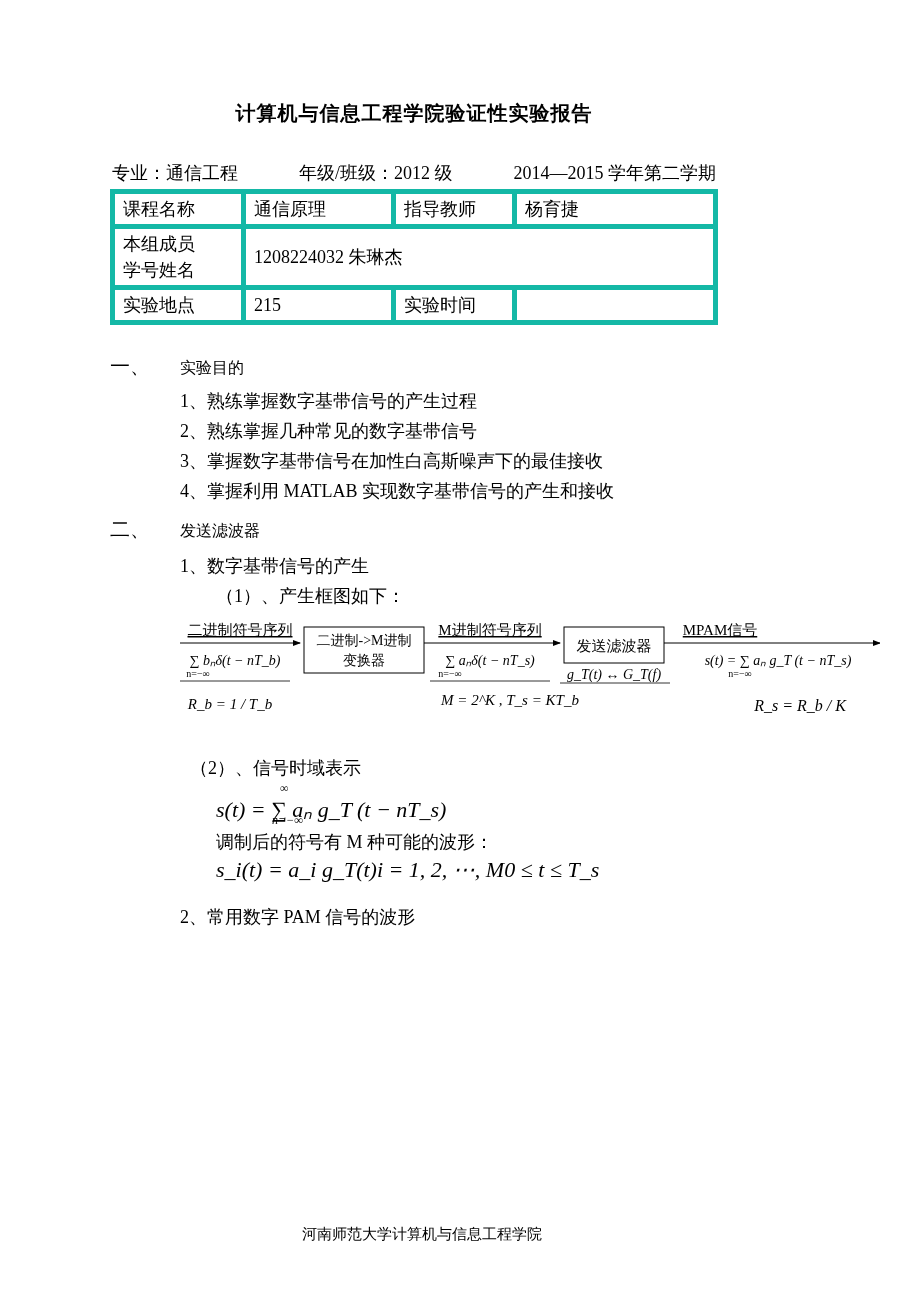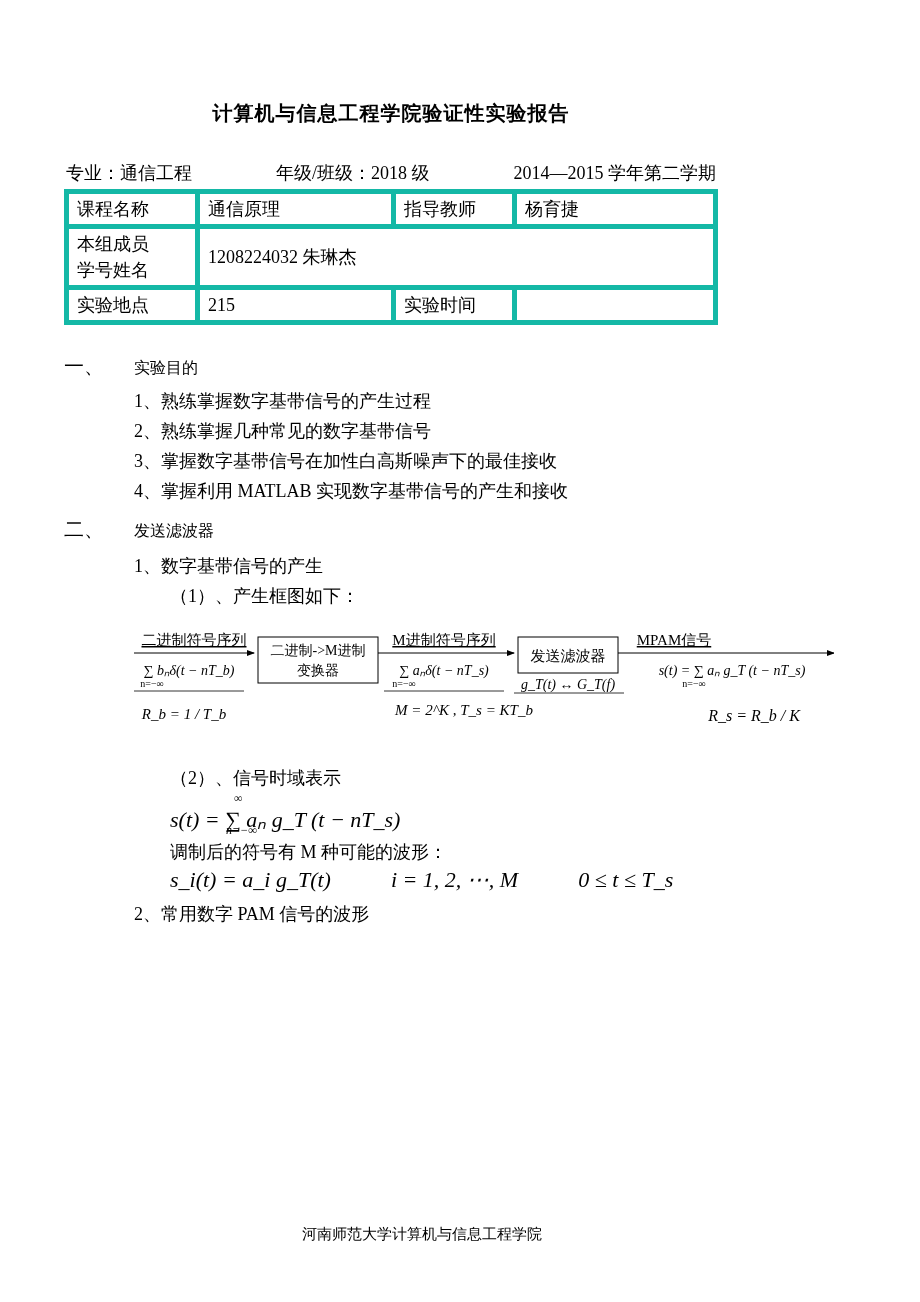--- a/index.html
+++ b/index.html
@@ -6,21 +6,21 @@
     margin: 0;
     padding: 0;
     background: #fff;
     font-family: "SimSun", "宋体", serif;
     color: #000;
     width: 920px;
   }
   .page {
     width: 828px;
     min-height: 1302px;
-    padding: 100px 110px 60px 64px;
+    padding: 100px 110px 60px 110px;
     box-sizing: border-box;
     position: relative;
   }
   .title {
     text-align: center;
     font-family: "SimHei", "黑体", sans-serif;
     font-weight: bold;
     font-size: 20px;
     margin-bottom: 34px;
     letter-spacing: 1px;
@@ -62,21 +62,21 @@
   .sec-title {
     font-size: 16px;
   }
   .body-text {
     font-size: 18px;
     line-height: 30px;
     margin-left: 70px;
   }
   .diagram-wrap {
     margin-left: 70px;
-    margin-top: 20px;
+    margin-top: 10px;
   }
   .footer {
     position: absolute;
     bottom: 58px;
     left: 8px;
     width: 100%;
     text-align: center;
     font-size: 15px;
   }
 </style>
@@ -85,21 +85,21 @@
 
 <div class="page">
 
   <div class="title">计算机与信息工程学院验证性实验报告</div>
 
   <div class="meta-line">
     <span class="meta-a">
       <span>专业：</span><span>通信工程</span>
     </span>
     <span class="meta-b">
-      <span>年级/班级：</span><span>2018 级</span>
+      <span>年级/班级：</span><span>2012 级</span>
     </span>
     <span class="meta-c">2014—2015 学年第二学期</span>
   </div>
 
   <table class="info">
     <tbody>
         <tr>
       <td class="col-label">课程名称</td>
       <td>通信原理</td>
       <td class="col-mid-label">指导教师</td>
@@ -177,32 +177,32 @@
       <line x1="380" y1="62" x2="490" y2="62" stroke="#000" stroke-width="0.8"></line>
 
       <text x="540" y="14" text-anchor="middle" font-size="15" text-decoration="underline">MPAM信号</text>
       <line x1="484" y1="22" x2="700" y2="22" stroke="#000" stroke-width="1" marker-end="url(#arrow)"></line>
       <text x="598" y="44" text-anchor="middle" font-size="14" font-style="italic">s(t) = ∑ aₙ g_T (t − nT_s)</text>
       <text x="560" y="56" text-anchor="middle" font-size="10">n=−∞</text>
       <text x="620" y="90" text-anchor="middle" font-size="16" font-style="italic">R_s = R_b / K</text>
     </svg>
   </div>
 
-  <div class="body-text" style="margin-left:106px;">（2）、信号时域表示</div>
+  <div class="body-text" style="margin-left:80px;">（2）、信号时域表示</div>
 
   <div style="margin-left:106px; font-family:'Times New Roman',serif; font-style:italic; font-size:22px; position:relative; height:44px;">
     <span style="position:absolute; left:64px; top:-2px; font-size:12px; font-style:normal;">∞</span>
     <span style="position:absolute; left:0; top:10px;">s(t) = ∑ aₙ g_T (t − nT_s)</span>
     <span style="position:absolute; left:56px; top:30px; font-size:12px;">n=−∞</span>
   </div>
 
   <div class="body-text" style="margin-left:106px;">调制后的符号有 M 种可能的波形：</div>
 
-  <div style="margin-left:106px; font-family:'Times New Roman',serif; font-style:italic; font-size:22px; display:flex; gap:60px; align-items:baseline;">
+  <div style="margin-left:106px; font-family:'Times New Roman',serif; font-style:italic; font-size:22px; display:flex; align-items:baseline;">
     <span>s_i(t) = a_i g_T(t)</span>
     <span>i = 1, 2, ⋯, M</span>
     <span>0 ≤ t ≤ T_s</span>
   </div>
 
-  <div class="body-text" style="margin-top:6px;">2、常用数字 PAM 信号的波形</div>
+  <div class="body-text" style="margin-top:19px;">2、常用数字 PAM 信号的波形</div>
 
   <div class="footer">河南师范大学计算机与信息工程学院</div>
 </div>
 
 </body></html>

